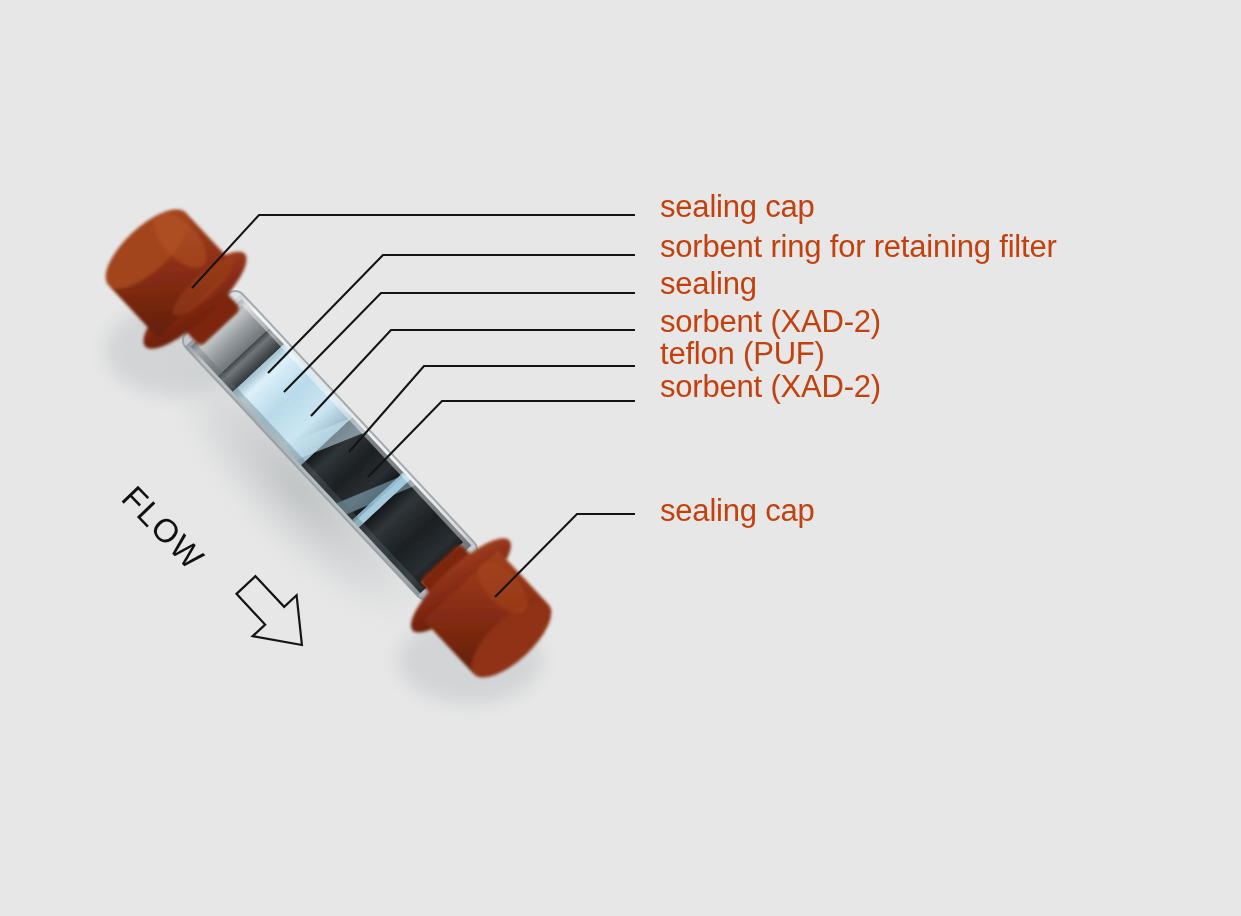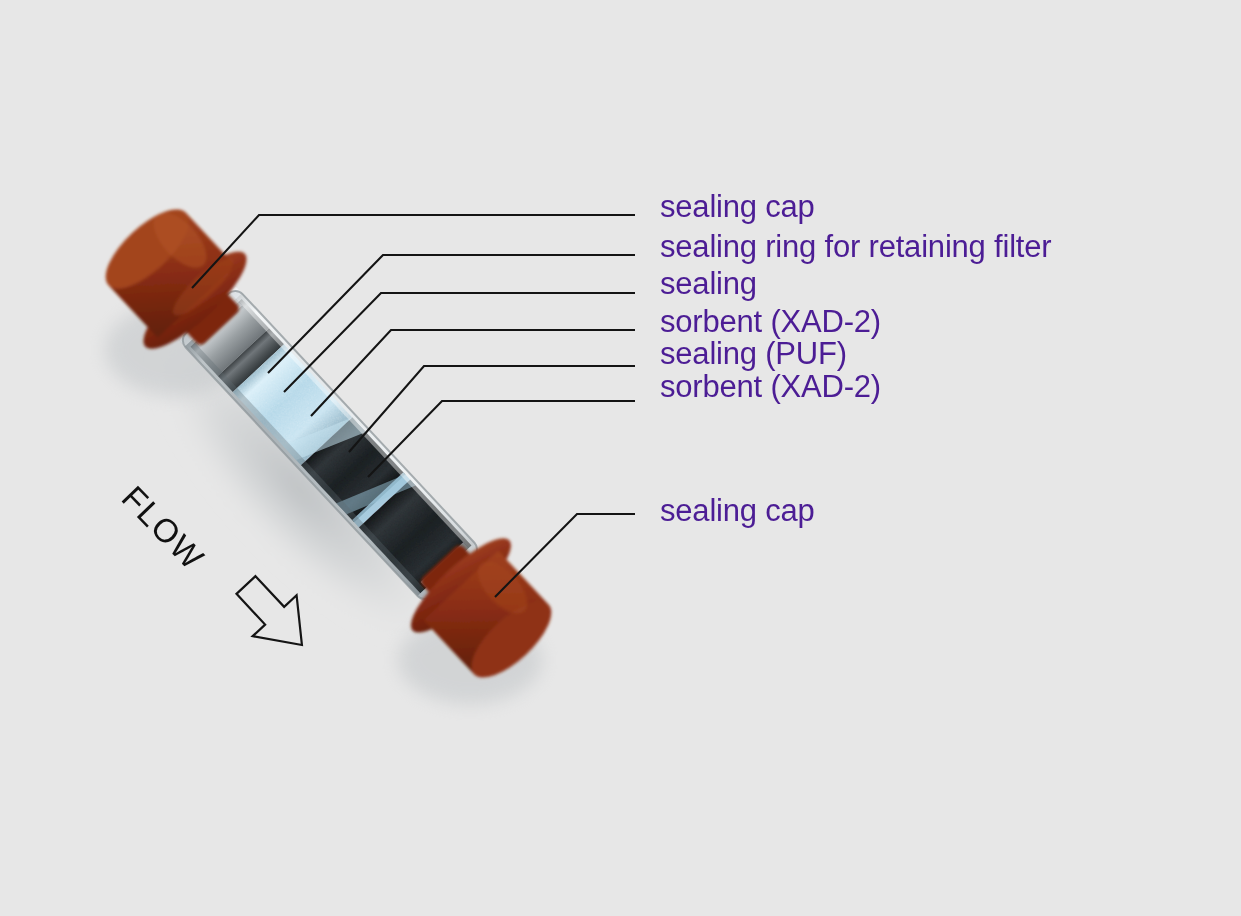--- a/index.html
+++ b/index.html
@@ -30,21 +30,21 @@
   }
   .leader-line {
     fill: none;
     stroke: #141414;
     stroke-width: 2.1;
     stroke-linecap: butt;
     stroke-linejoin: miter;
   }
   .label-text {
     position: absolute;
-    color: #4c1d95;
+    color: #c2410c;
     font-family: "Liberation Sans", sans-serif;
     font-size: 31px;
     line-height: 31px;
     white-space: nowrap;
     letter-spacing: -0.2px;
   }
   .flow-text {
     position: absolute;
     left: 140px;
     top: 480px;
@@ -221,27 +221,27 @@
       <path class="leader-line" d="M 495,597 L 577,514 L 635,514"></path>
     </g>
 
     <g transform="translate(246,585) rotate(47)">
       <polygon points="0,-13 42,-13 42,-30 82,0 42,30 42,13 0,13" fill="none" stroke="#141414" stroke-width="2.2" stroke-linejoin="miter"></polygon>
     </g>
   </svg>
 
   <div class="label-text" style="left:660px; top:191px;">sealing cap</div>
 
-  <div class="label-text" style="left:660px; top:231px;">sealing ring for retaining filter</div>
+  <div class="label-text" style="left:660px; top:231px;">sorbent ring for retaining filter</div>
 
   <div class="label-text" style="left:660px; top:268px;">sealing</div>
 
   <div class="label-text" style="left:660px; top:306px;">sorbent (XAD-2)</div>
 
-  <div class="label-text" style="left:660px; top:338px;">sealing (PUF)</div>
+  <div class="label-text" style="left:660px; top:338px;">teflon (PUF)</div>
 
   <div class="label-text" style="left:660px; top:371px;">sorbent (XAD-2)</div>
 
   <div class="label-text" style="left:660px; top:495px;">sealing cap</div>
 
   <div class="flow-text">FLOW</div>
 
 </div>
 
 </body></html>

